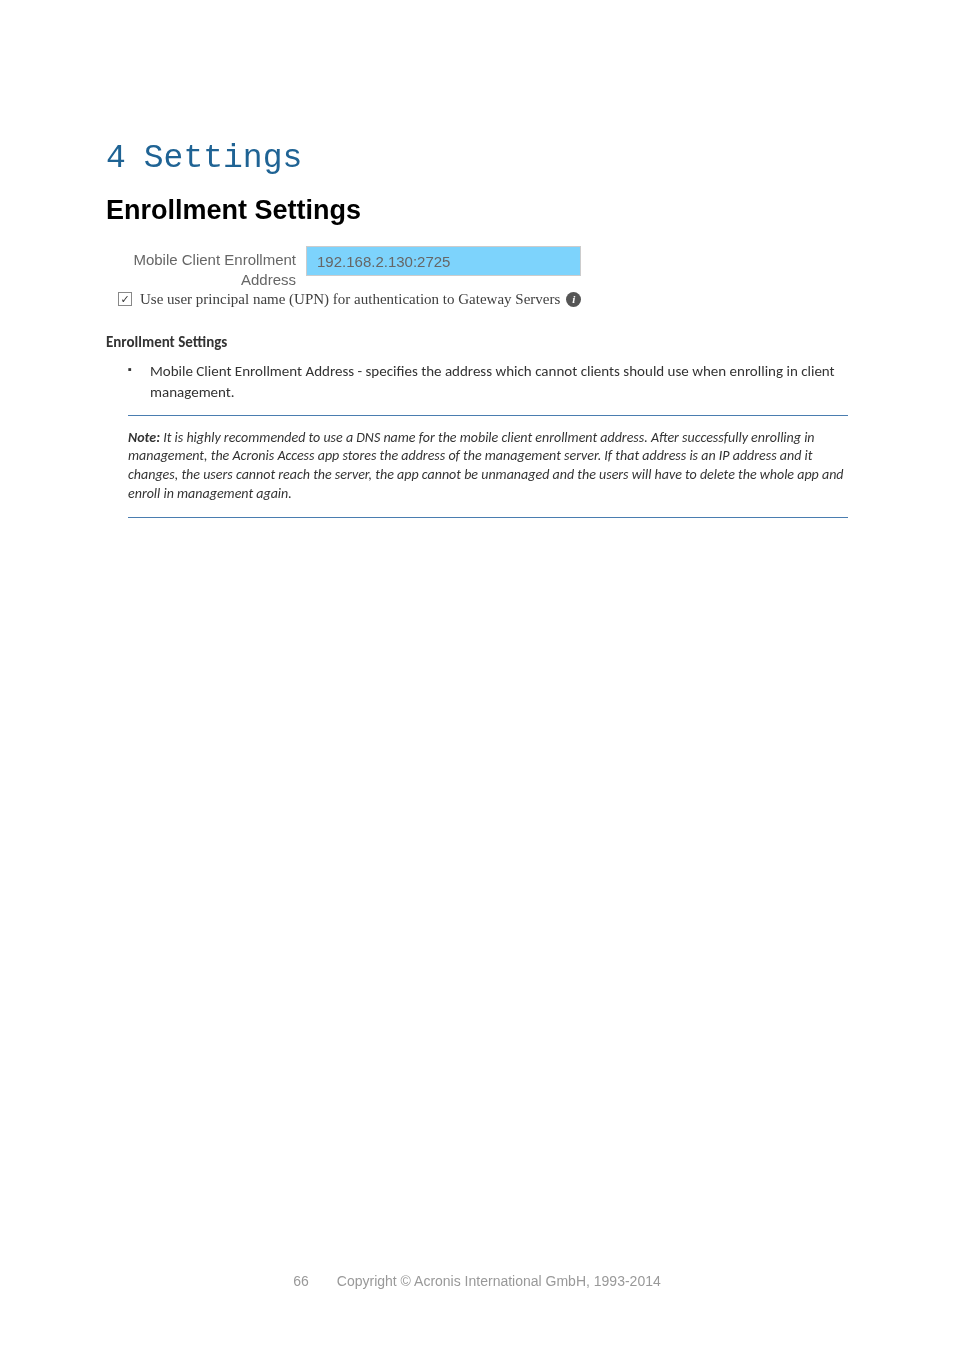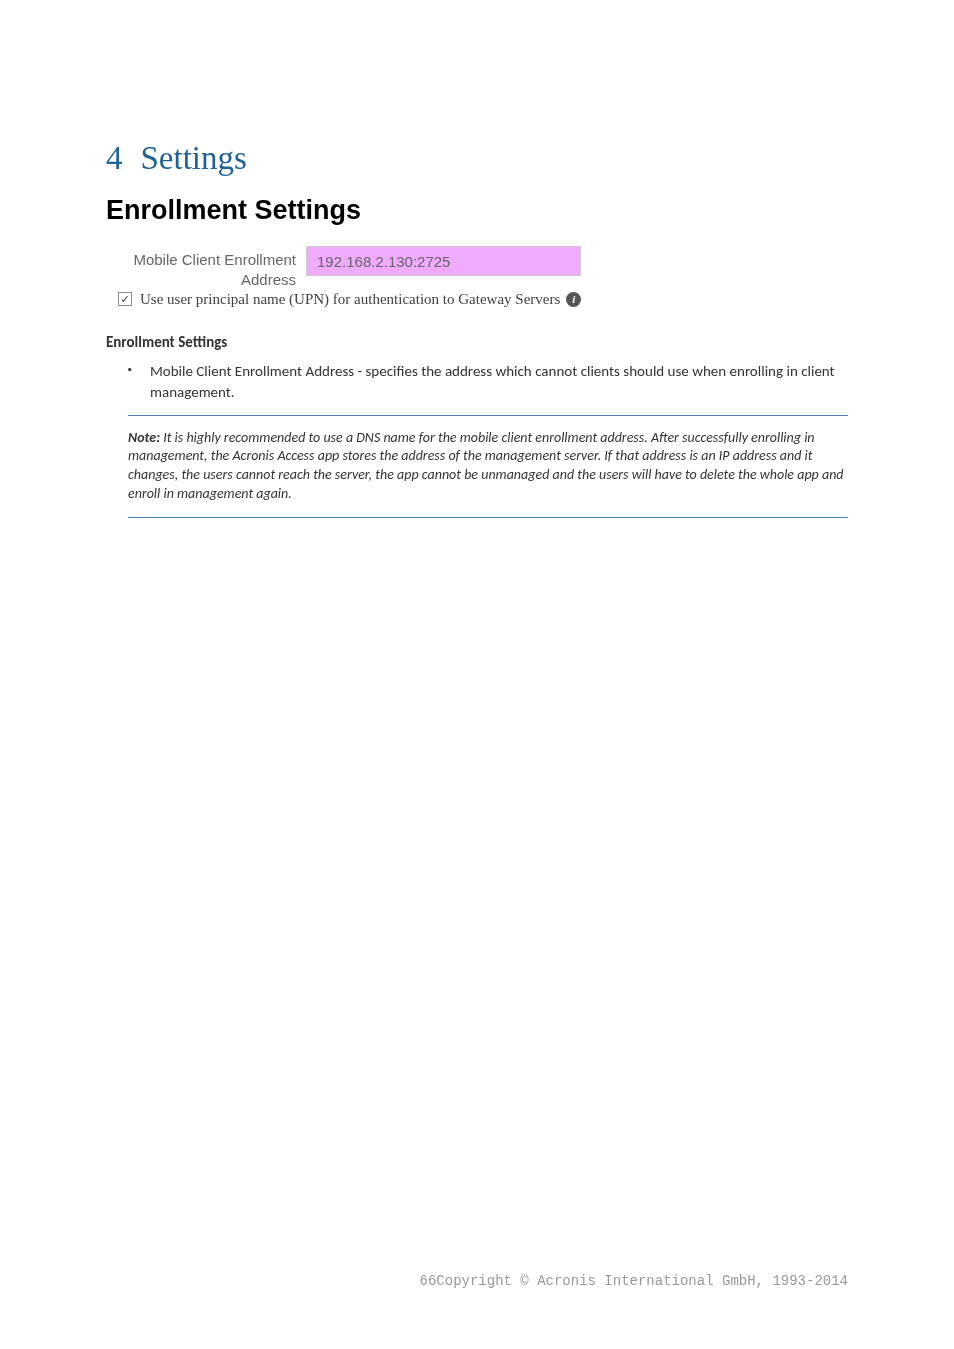--- a/index.html
+++ b/index.html
@@ -11,21 +11,21 @@
     body {
       font-family: Calibri, "Segoe UI", Arial, sans-serif;
       width: 954px;
       height: 1349px;
       background: #ffffff;
       position: relative;
       padding: 140px 106px 0 106px;
     }
     
     .section-heading {
-      font-family: Liberation Serif, serif;
+      font-family: Liberation Mono, monospace;
       font-size: 33px;
       color: #1f6394;
       font-weight: 400;
       margin-bottom: 18px;
     }
     
     .section-number {
       display: inline-block;
       margin-right: 18px;
     }
@@ -56,21 +56,21 @@
     
     .form-input {
       font-family: Arial, sans-serif;
       font-size: 15px;
       color: #666666;
       padding: 6px 10px;
       border: 1px solid #cccccc;
       width: 275px;
       margin-left: 10px;
       height: 30px;
-      background: #f0abfc;
+      background: #7dd3fc;
     }
     
     .checkbox-row {
       display: flex;
       align-items: center;
       margin-left: 12px;
       margin-bottom: 25px;
     }
     
     .checkbox-container {
@@ -161,24 +161,25 @@
     .note-label {
       font-weight: bold;
     }
     
     .footer {
       position: absolute;
       bottom: 60px;
       left: 106px;
       right: 106px;
       display: flex;
-      justify-content: flex-end;
-      font-family: Liberation Mono, monospace;
+      justify-content: center;
+      font-family: Liberation Sans, sans-serif;
       font-size: 14px;
       color: #999999;
+      gap: 28px;
     }
   </style>
 </head>
 <body>
 
 <h1 class="section-heading">
   <span class="section-number">4</span><span>Settings</span>
 </h1>
 
 <h2 class="form-title">Enrollment Settings</h2>

